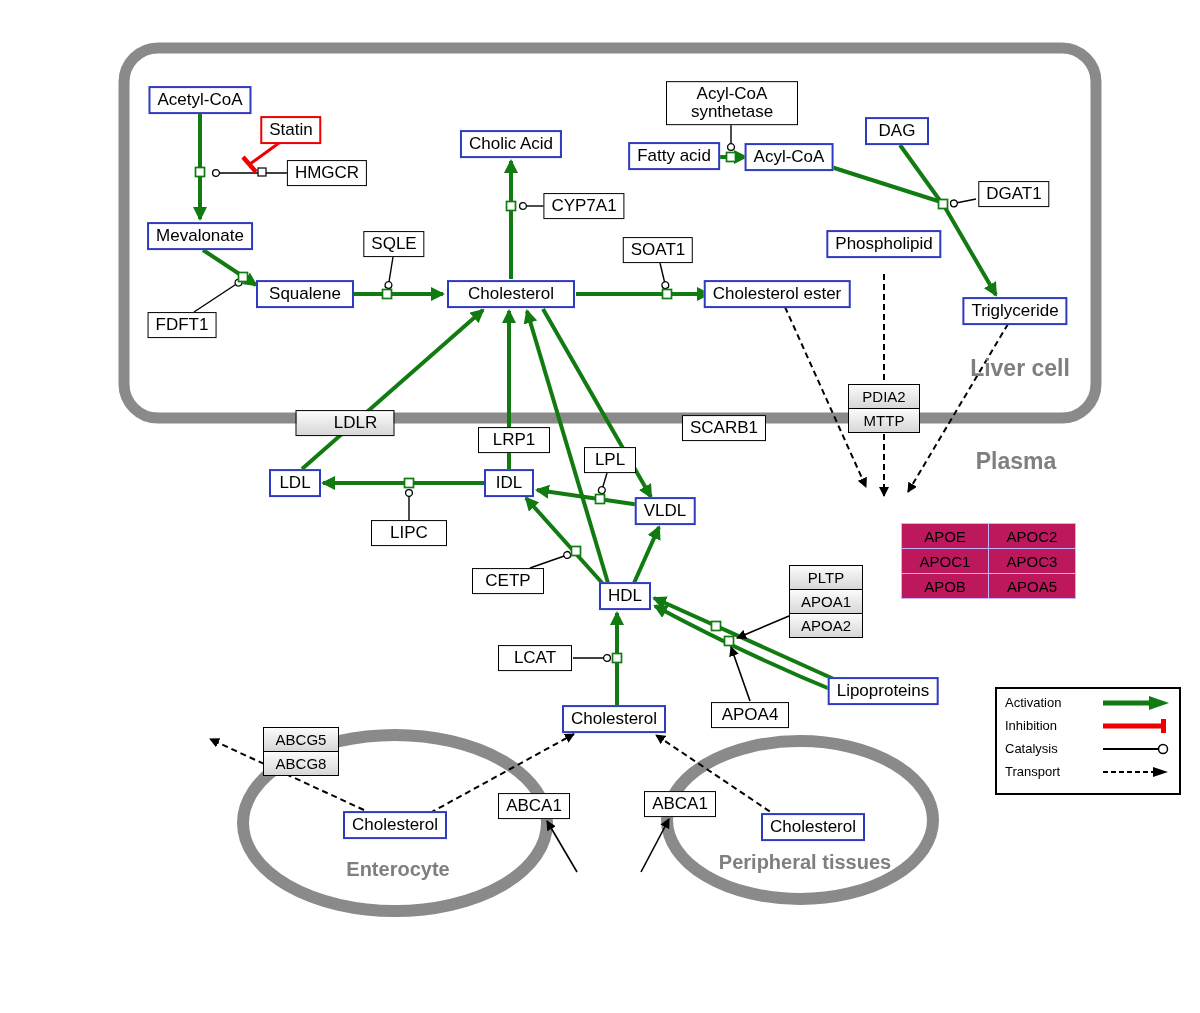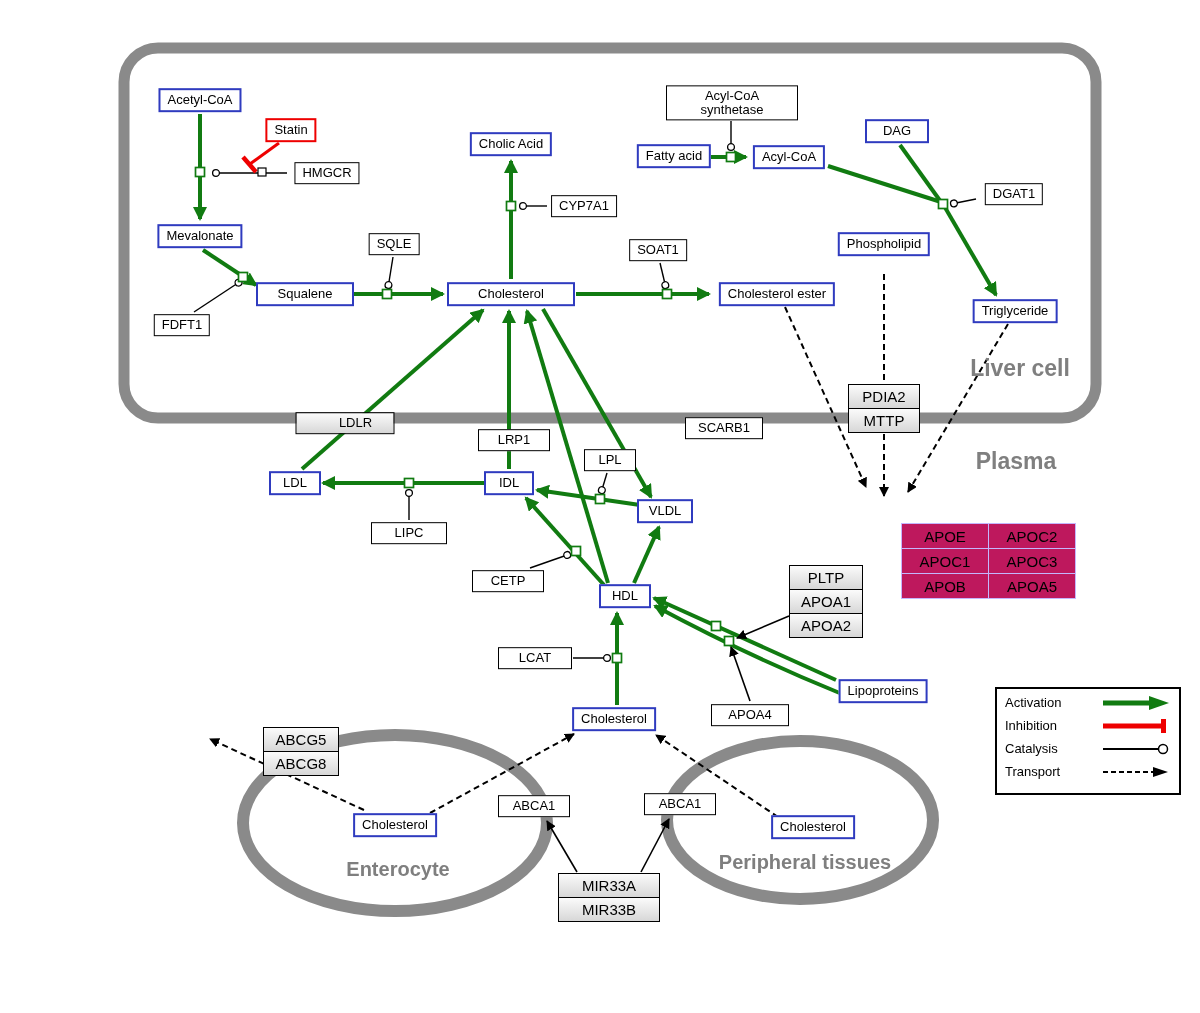--- a/index.html
+++ b/index.html
@@ -1,20 +1,20 @@
 <!DOCTYPE html>
 <html><head>
 <meta charset="utf-8">
 <style>
   html,body{margin:0;padding:0;background:#fff;}
   #canvas{position:relative;width:1200px;height:1013px;background:#fff;overflow:hidden;
           font-family:"Liberation Sans",sans-serif;}
   #edges{position:absolute;left:0;top:0;}
   .node{position:absolute;transform:translate(-50%,-50%);background:#fff;border:1px solid #000;
-        padding:3px 7px;font-size:13px;color:#000;white-space:nowrap;text-align:center;
+        padding:3px 7px;font-size:17px;color:#000;white-space:nowrap;text-align:center;
         display:flex;align-items:center;justify-content:center;line-height:1.05;z-index:5;}
   .metab{border:2px solid #2f3bbf;}
   .inhib{border:2px solid #ee0000;}
   .grad{background:linear-gradient(#fbfbfb,#d7d7d7);padding-left:28px;}
   .twoline{flex-direction:column;}
   .stack{position:absolute;transform:translate(-50%,-50%);z-index:5;}
   .stack-row{border:1px solid #000;background:linear-gradient(#fbfbfb,#d7d7d7);
              padding:3px 10px;font-size:15px;text-align:center;margin-top:-1px;white-space:nowrap;}
   .comp-label{position:absolute;transform:translate(-50%,-50%);font-weight:bold;color:#7f7f7f;z-index:4;white-space:nowrap;}
   .big-label{font-size:23px;}
@@ -187,24 +187,20 @@
   <div class="node metab" style="left:614px;top:719px">Cholesterol</div>
 
   <div class="stack" style="left:301px;top:752px">
     <div class="stack-row" style="min-width:54px">ABCG5</div>
     <div class="stack-row" style="min-width:54px">ABCG8</div>
   </div>
   <div class="node metab" style="left:395px;top:825px">Cholesterol</div>
   <div class="node" style="left:534px;top:806px;min-width:56px">ABCA1</div>
   <div class="node" style="left:680px;top:804px;min-width:56px">ABCA1</div>
   <div class="node metab" style="left:813px;top:827px">Cholesterol</div>
-  <div class="stack" style="left:609px;top:898px">
-    <div class="stack-row" style="min-width:80px">MIR33A</div>
-    <div class="stack-row" style="min-width:80px">MIR33B</div>
-  </div>
 
   <div class="comp-label big-label" style="left:1020px;top:368px">Liver cell</div>
   <div class="comp-label big-label" style="left:1016px;top:461px">Plasma</div>
   <div class="comp-label mid-label" style="left:398px;top:869px">Enterocyte</div>
   <div class="comp-label mid-label" style="left:805px;top:862px">Peripheral tissues</div>
 
   <div class="legend">
     <div class="legend-row">
       <span>Activation</span>
       <svg width="70" height="16">

